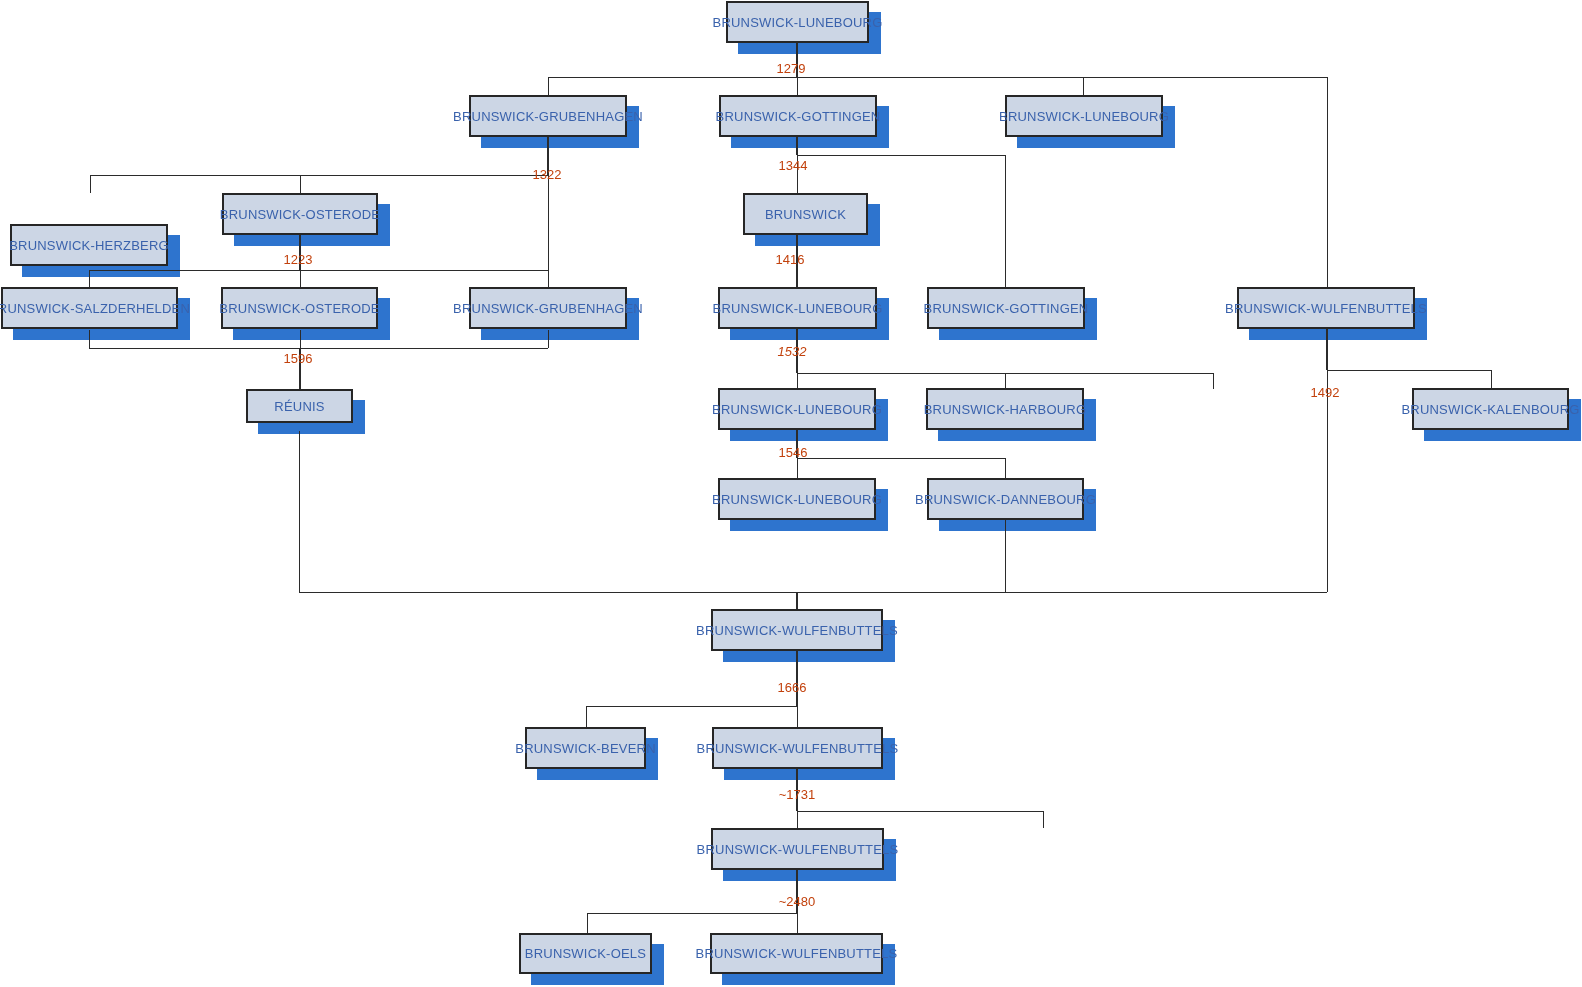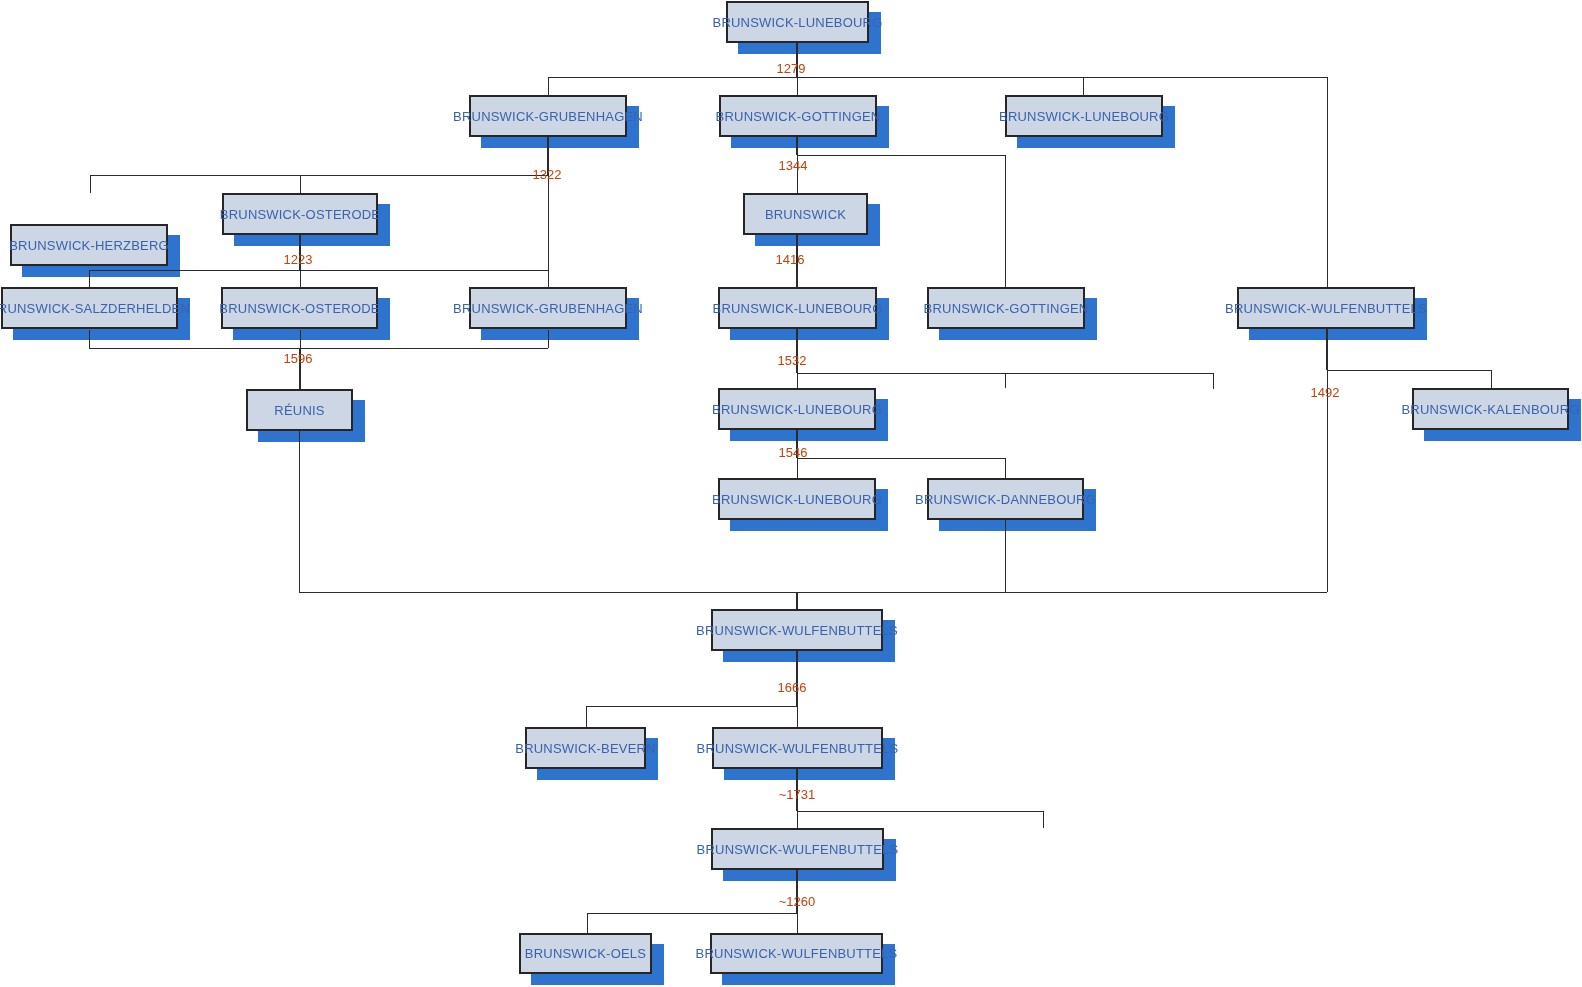--- a/index.html
+++ b/index.html
@@ -52,22 +52,23 @@
       <div class="node" style="left: 1005px; top: 95px; width: 158px; height: 42px;">BRUNSWICK-LUNEBOURG</div>
       <div class="node" style="left: 10px; top: 206px; width: 158px; height: 42px; margin-top: 18px;">BRUNSWICK-HERZBERG</div>
       <div class="node" style="left: 222px; top: 193px; width: 156px; height: 42px;">BRUNSWICK-OSTERODE</div>
       <div class="node" style="left: 743px; top: 193px; width: 125px; height: 42px;">BRUNSWICK</div>
       <div class="node" style="left: 1px; top: 287px; width: 177px; height: 42px;">BRUNSWICK-SALZDERHELDEN</div>
       <div class="node" style="left: 221px; top: 287px; width: 157px; height: 42px;">BRUNSWICK-OSTERODE</div>
       <div class="node" style="left: 469px; top: 287px; width: 158px; height: 42px;">BRUNSWICK-GRUBENHAGEN</div>
       <div class="node" style="left: 718px; top: 287px; width: 159px; height: 42px;">BRUNSWICK-LUNEBOURG</div>
       <div class="node" style="left: 927px; top: 287px; width: 158px; height: 42px;">BRUNSWICK-GOTTINGEN</div>
       <div class="node" style="left: 1237px; top: 287px; width: 178px; height: 42px;">BRUNSWICK-WULFENBUTTELS</div>
-      <div class="node" style="left: 246px; top: 389px; width: 107px; height: 42px;">RÉUNIS</div>
+      <div class="node" style="left: 246px; top: 389px; width: 107px; height: 34px;">RÉUNIS</div>
       <div class="node" style="left: 718px; top: 388px; width: 158px; height: 42px;">BRUNSWICK-LUNEBOURG</div>
+      <div class="node" style="left: 926px; top: 388px; width: 158px; height: 42px;">BRUNSWICK-HARBOURG</div>
       <div class="node" style="left: 1412px; top: 388px; width: 157px; height: 42px;">BRUNSWICK-KALENBOURG</div>
       <div class="node" style="left: 718px; top: 478px; width: 158px; height: 42px;">BRUNSWICK-LUNEBOURG</div>
       <div class="node" style="left: 927px; top: 478px; width: 157px; height: 42px;">BRUNSWICK-DANNEBOURG</div>
       <div class="node" style="left: 711px; top: 609px; width: 172px; height: 42px;">BRUNSWICK-WULFENBUTTELS</div>
       <div class="node" style="left: 525px; top: 727px; width: 121px; height: 42px;">BRUNSWICK-BEVERN</div>
       <div class="node" style="left: 712px; top: 727px; width: 171px; height: 42px;">BRUNSWICK-WULFENBUTTELS</div>
       <div class="node" style="left: 711px; top: 828px; width: 173px; height: 42px;">BRUNSWICK-WULFENBUTTELS</div>
       <div class="node" style="left: 519px; top: 933px; width: 133px; height: 41px;">BRUNSWICK-OELS</div>
       <div class="node" style="left: 710px; top: 933px; width: 173px; height: 41px;">BRUNSWICK-WULFENBUTTELS</div>
     </div>
@@ -126,21 +127,21 @@
       <line x1="587" y1="913" x2="797" y2="913" stroke="#2b2b2b" stroke-width="1"></line>
       <line x1="587" y1="913" x2="587" y2="933" stroke="#2b2b2b" stroke-width="1"></line>
       <line x1="797" y1="913" x2="797" y2="933" stroke="#2b2b2b" stroke-width="1"></line>
     </svg>
   <div id="years-layer">
       <div class="year" style="left: 791px; top: 68px;">1279</div>
       <div class="year" style="left: 547px; top: 174px;">1322</div>
       <div class="year" style="left: 793px; top: 165px;">1344</div>
       <div class="year" style="left: 298px; top: 259px;">1223</div>
       <div class="year" style="left: 790px; top: 259px;">1416</div>
-      <div class="year" style="left: 792px; top: 360px;">1532</div>
+      <div class="year" style="left: 792px; top: 351px; font-style: italic;">1532</div>
       <div class="year" style="left: 298px; top: 358px;">1596</div>
       <div class="year" style="left: 1325px; top: 347px; margin-top: 45px;">1492</div>
       <div class="year" style="left: 793px; top: 452px;">1546</div>
       <div class="year" style="left: 792px; top: 687px;">1666</div>
       <div class="year" style="left: 797px; top: 794px;">~1731</div>
-      <div class="year" style="left: 797px; top: 901px;">~1260</div>
+      <div class="year" style="left: 797px; top: 901px;">~2480</div>
     </div>
 </div>
 
 </body></html>

